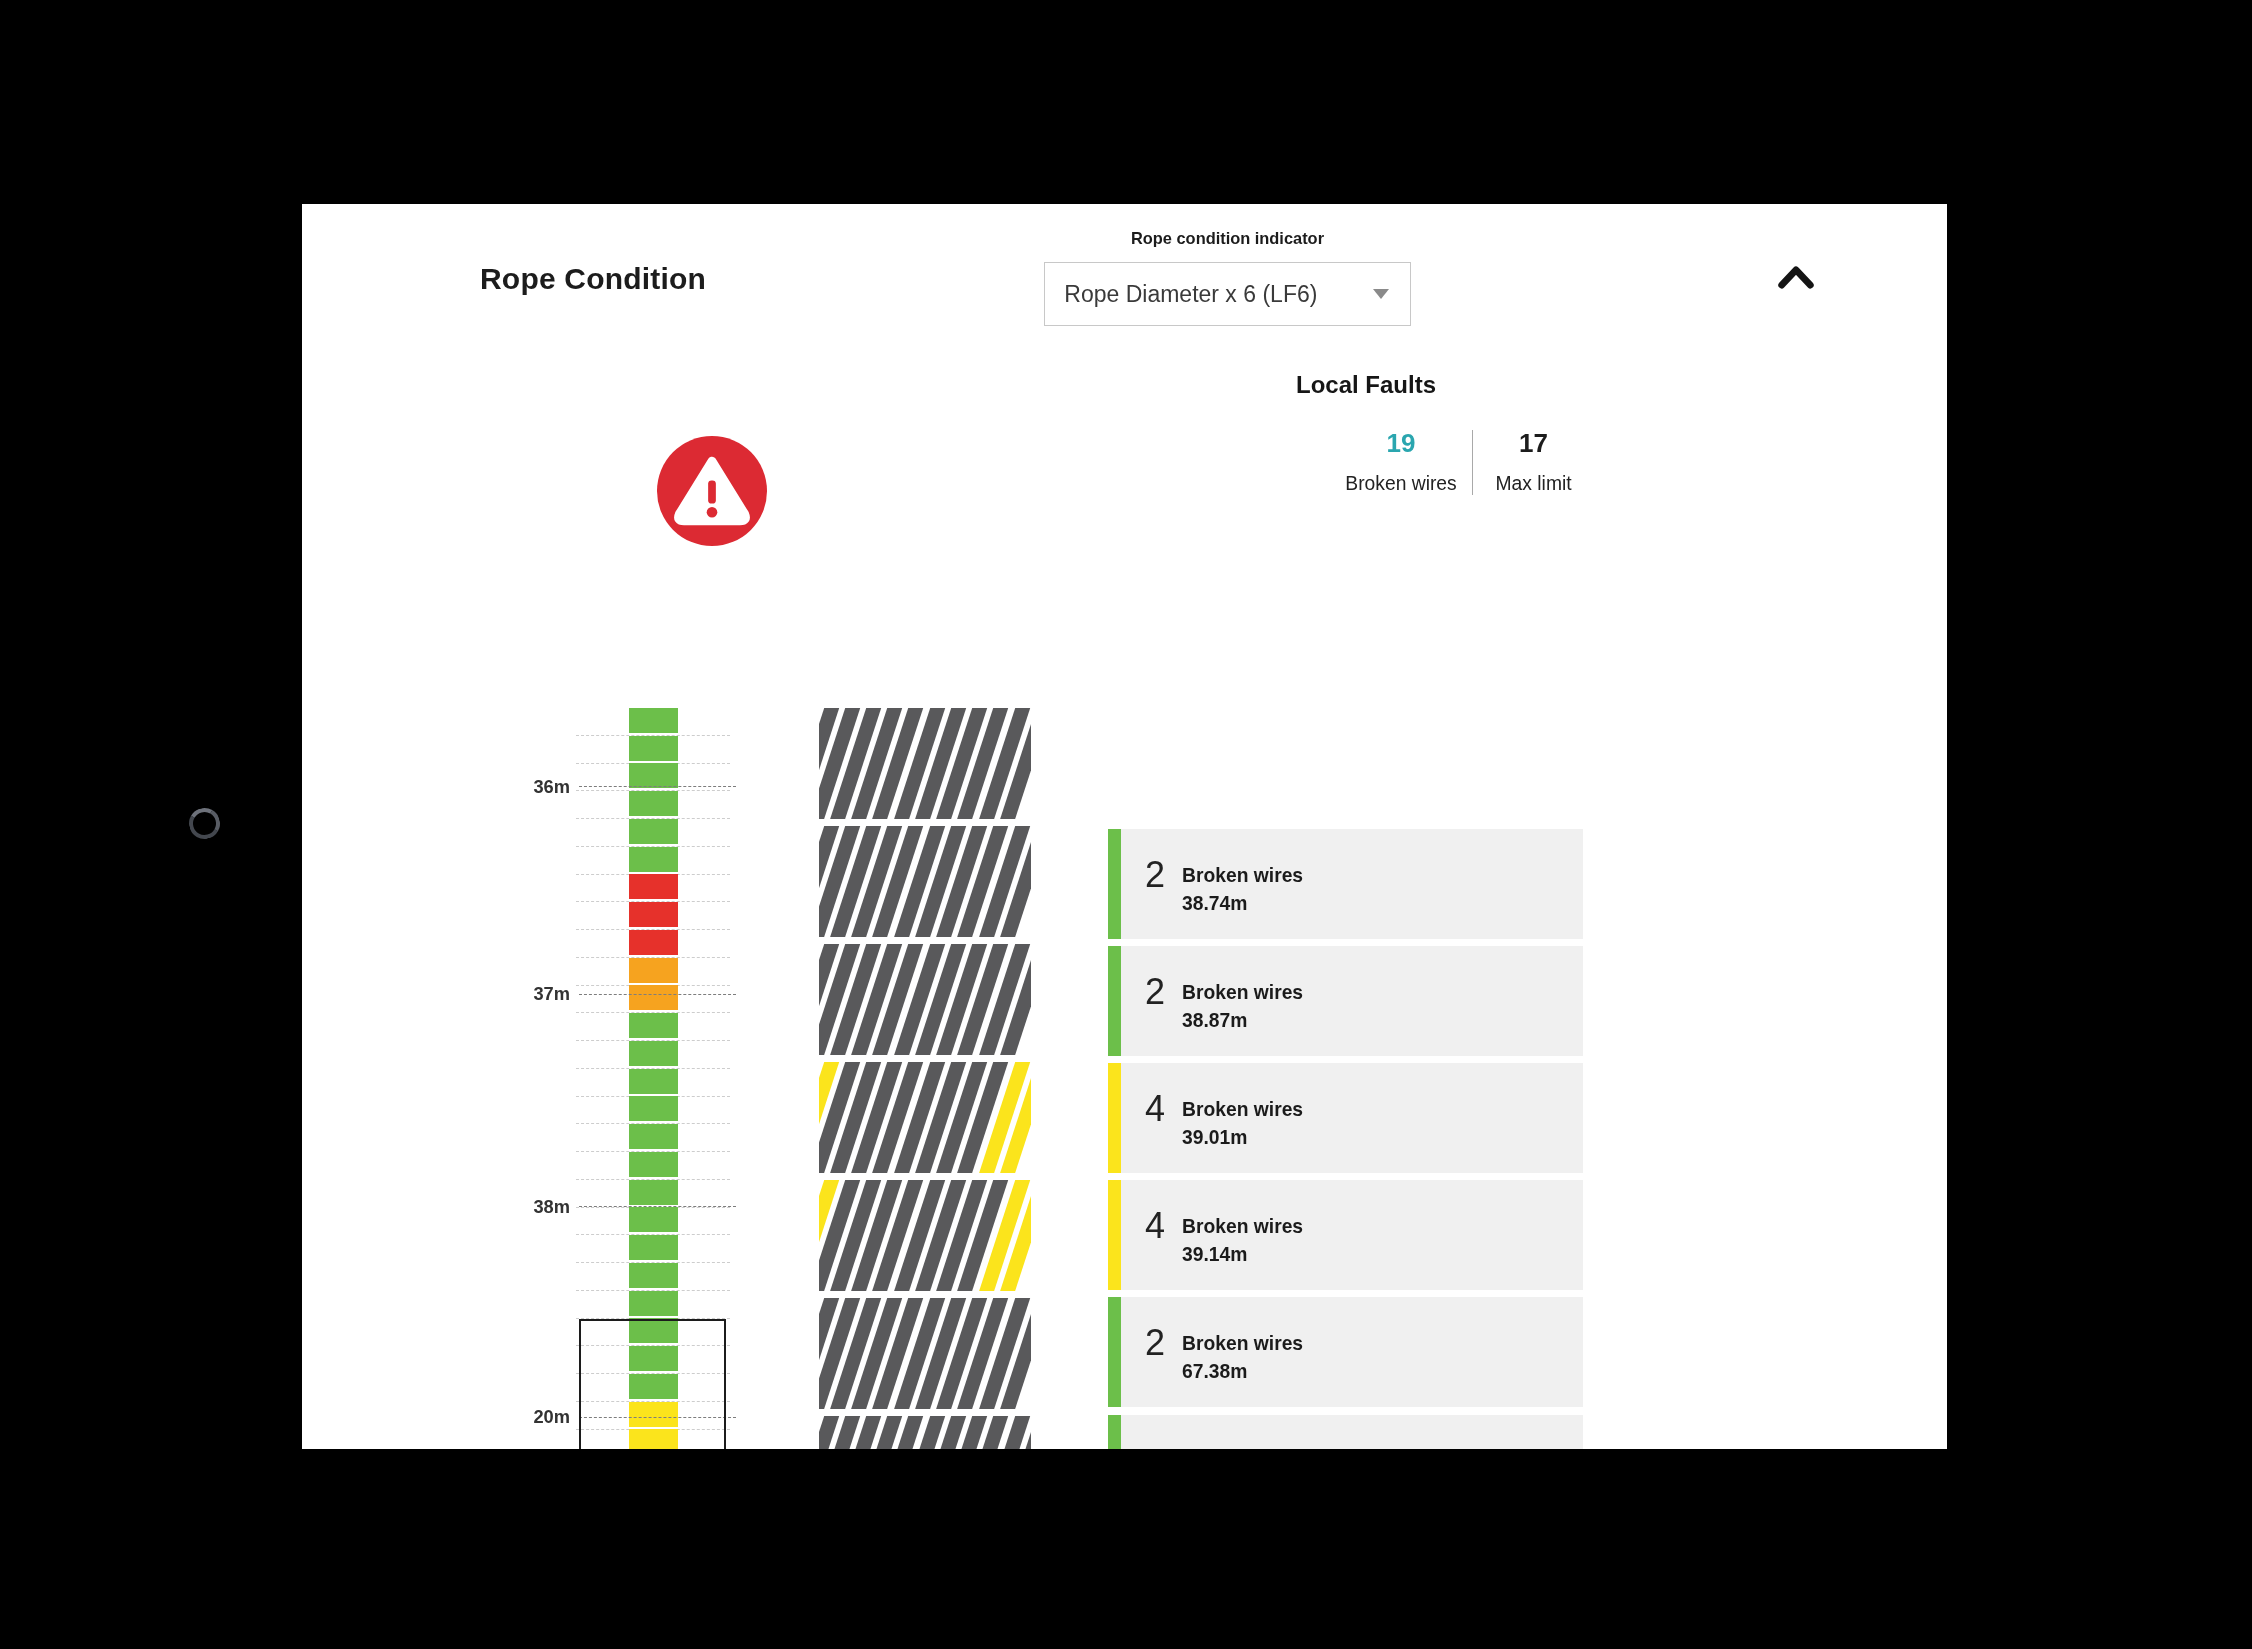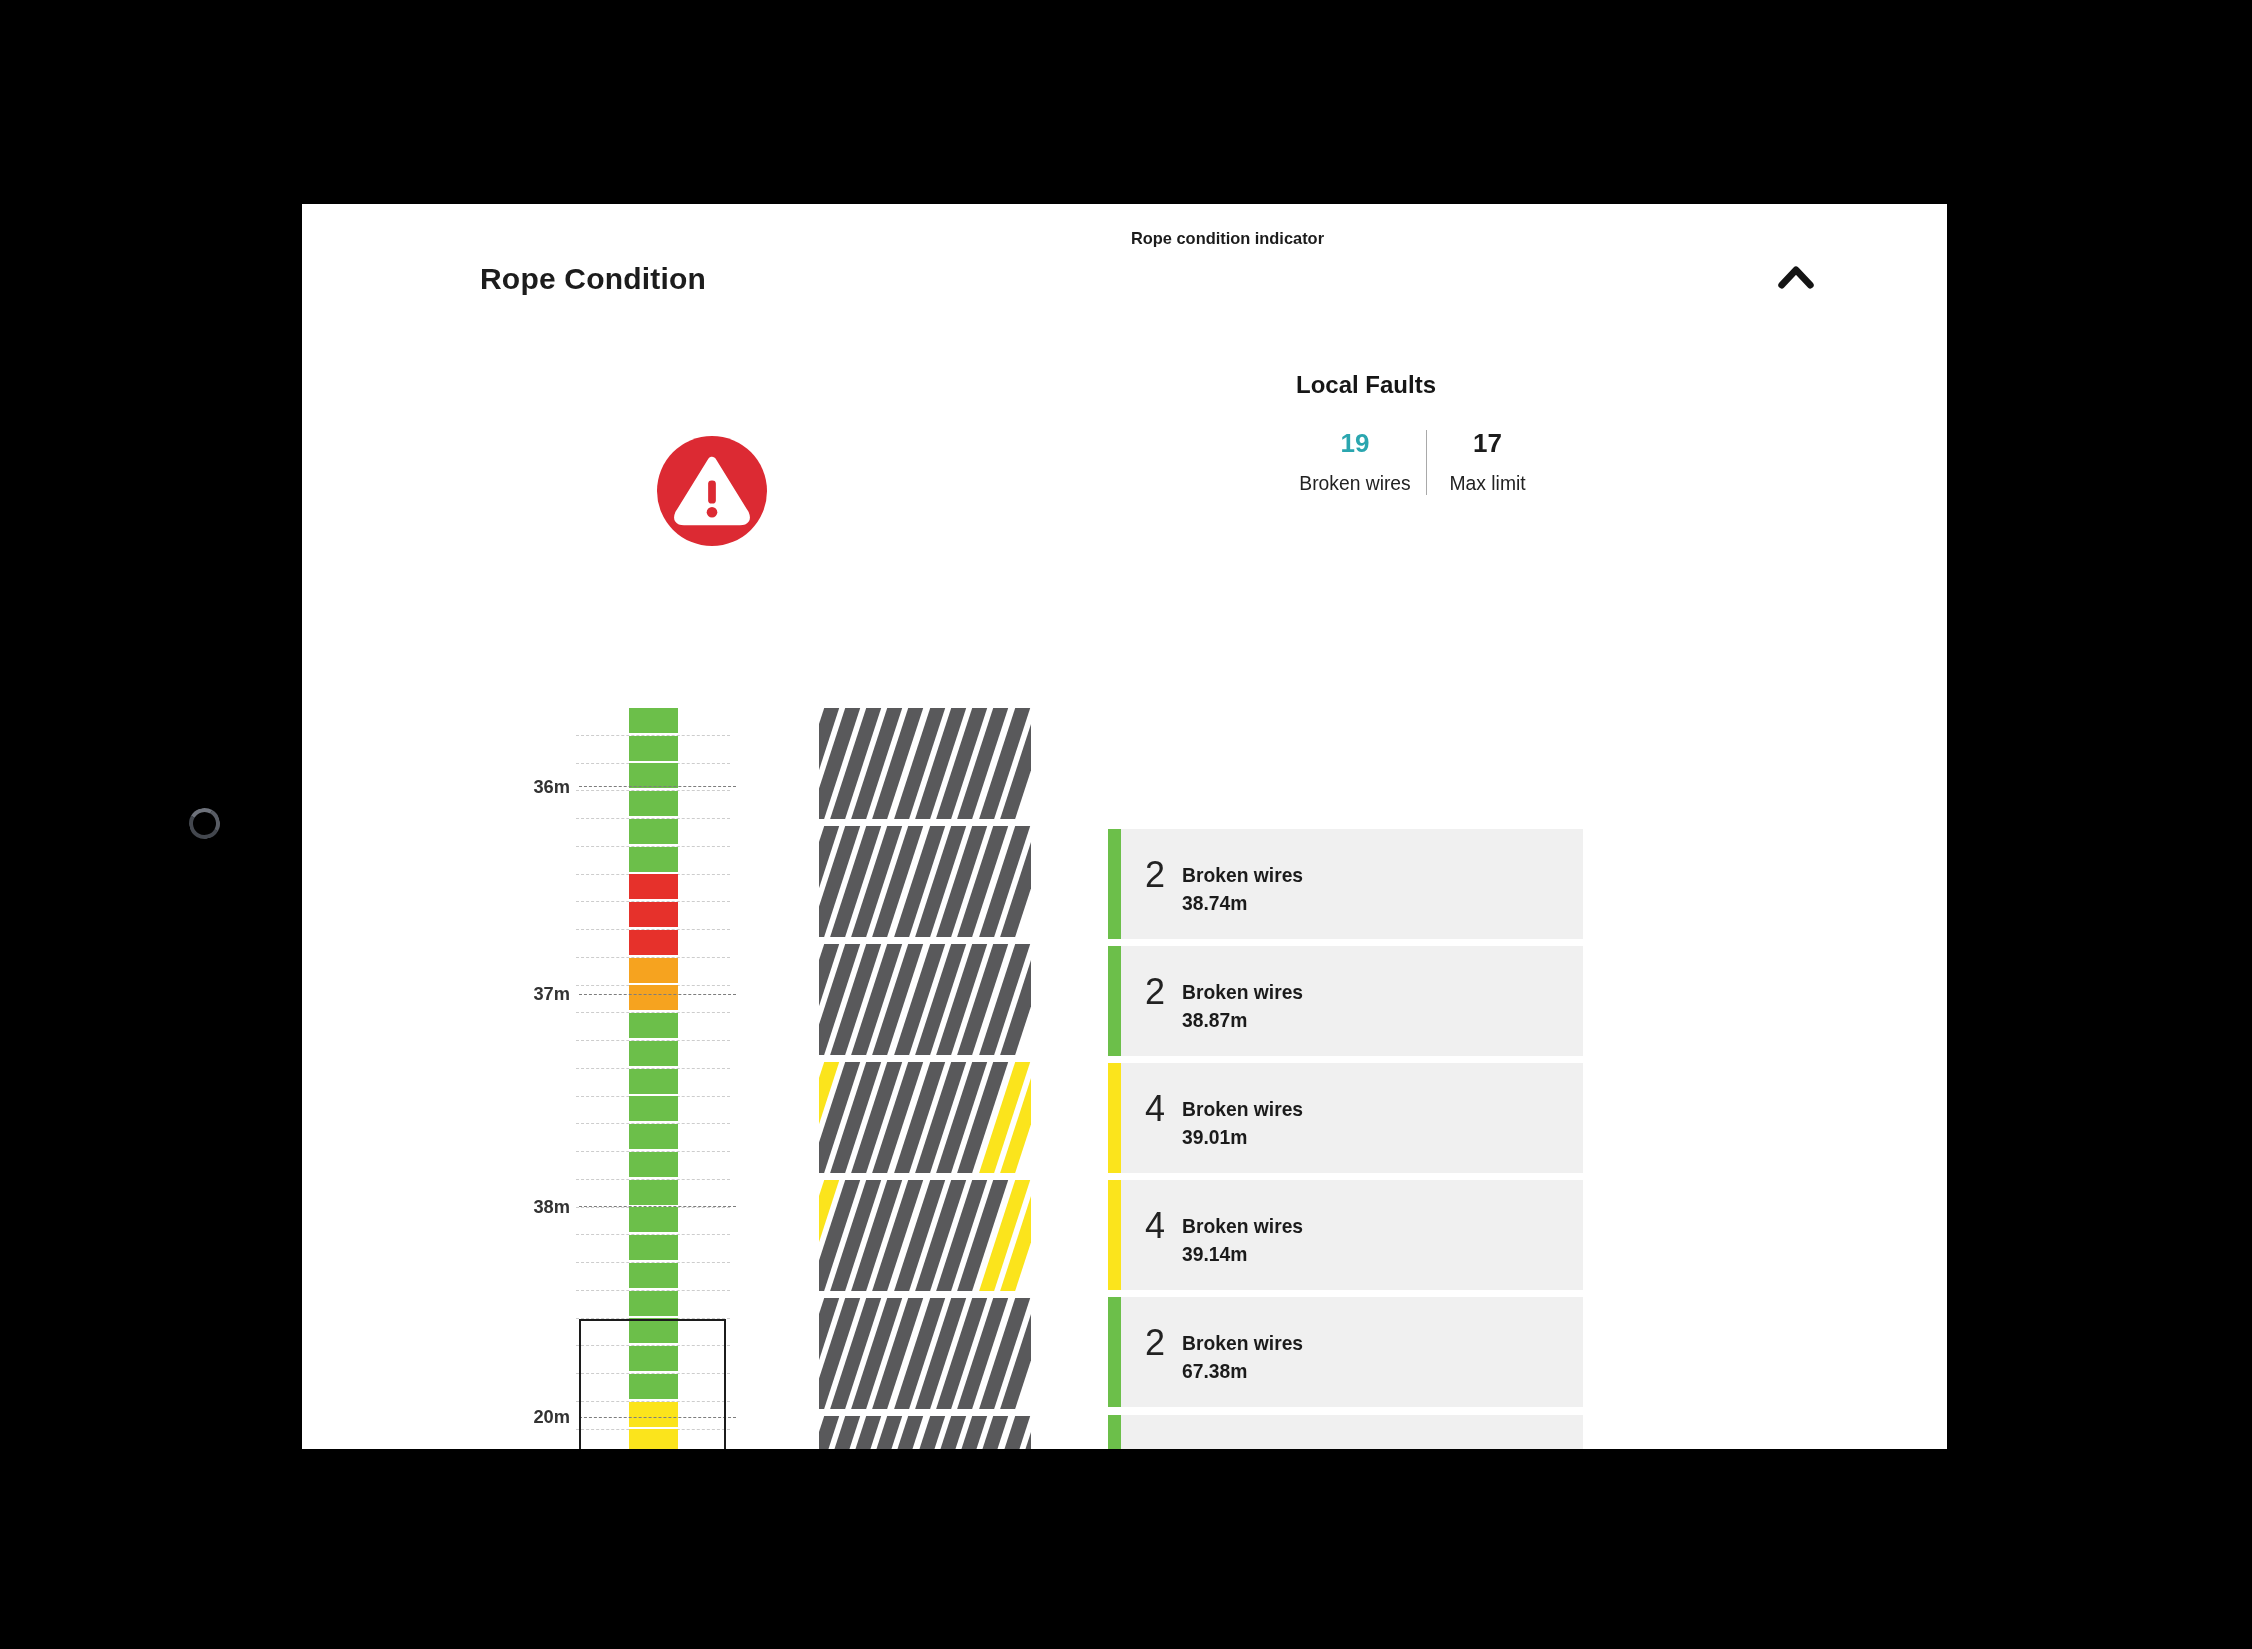--- a/index.html
+++ b/index.html
@@ -21,21 +21,21 @@
               display:flex; align-items:center; padding:0 21px 0 19.3px; cursor:pointer; }
   .dd-text { flex:1; font-size:23px; color:#3a3a3a; white-space:nowrap; }
   .dd-caret { width:0; height:0; border-left:8.7px solid transparent; border-right:8.7px solid transparent; border-top:10.6px solid #8a8a8a; }
 
   .collapse-btn { position:absolute; left:1468px; top:50px; width:52px; height:46px; display:flex; align-items:center; justify-content:center; cursor:pointer; }
 
   .alert-icon { position:absolute; left:355px; top:232px; width:110px; height:110px; }
   .alert-text { position:absolute; left:488px; top:241px; font-size:20px; font-weight:600; line-height:26px; color:#1f1f1f; white-space:pre-line; }
 
   .lf-heading { position:absolute; left:994px; top:167px; font-size:24px; font-weight:600; color:#161616; }
-  .stats { position:absolute; left:994px; top:224px; display:flex; align-items:stretch; }
+  .stats { position:absolute; left:1040px; top:224px; display:flex; align-items:stretch; }
   .stat { text-align:center; }
   .stat.c1 { width:118px; }
   .stat.c2 { width:97px; }
   .stat-val { font-size:26px; font-weight:600; color:#1c1c1c; margin-bottom:13.5px; }
   .stat-val.teal { color:#2aa6af; }
   .stat-lbl { font-size:19.3px; font-weight:500; color:#222; white-space:nowrap; }
   .stat-div { width:1.9px; background:#a9a9a9; margin:1.9px 11.6px 0 11.6px; }
   .note { position:absolute; left:994px; top:326px; width:386px; font-size:19px; font-weight:500; line-height:23px; color:#1a1a1a; white-space:pre-line; }
 
   
@@ -63,20 +63,24 @@
 
 <div class="canvas">
 
   <div class="ring"></div>
 
   <div class="panel">
 
     <div class="title">Rope Condition</div>
 
     <div class="ind-label">Rope condition indicator</div>
+    <div class="dropdown">
+      <span class="dd-text">Rope Diameter x 6 (LF6)</span>
+      <span class="dd-caret"></span>
+    </div>
 
     <div class="collapse-btn">
       <svg width="44" height="29" viewBox="0 0 46 30">
         <polyline points="8,23 23,7 38,23" fill="none" stroke="#141414" stroke-width="7" stroke-linecap="round" stroke-linejoin="round"></polyline>
       </svg>
     </div>
 
     <div class="alert-icon">
       <svg width="110" height="110" viewBox="0 0 114 114">
         <circle cx="57" cy="57" r="57" fill="#dc2a33"></circle>

